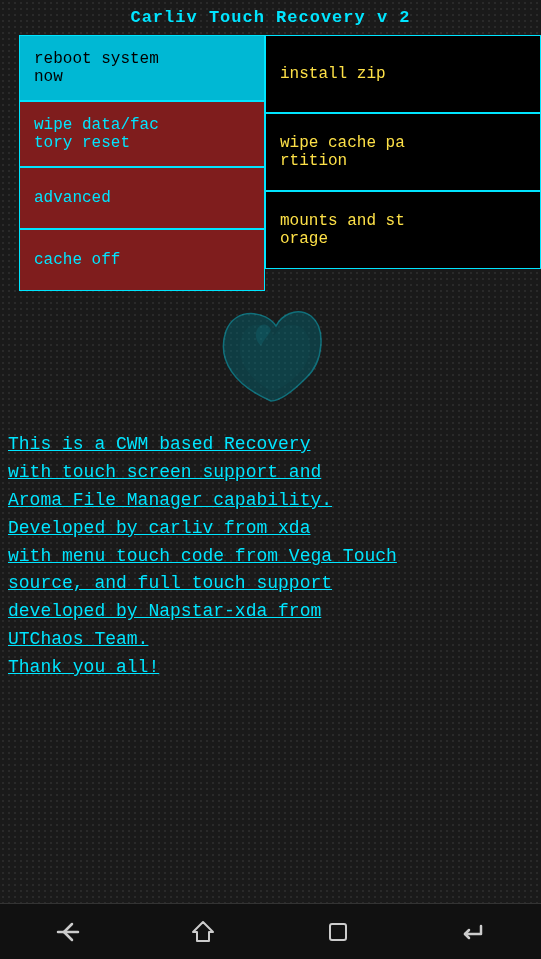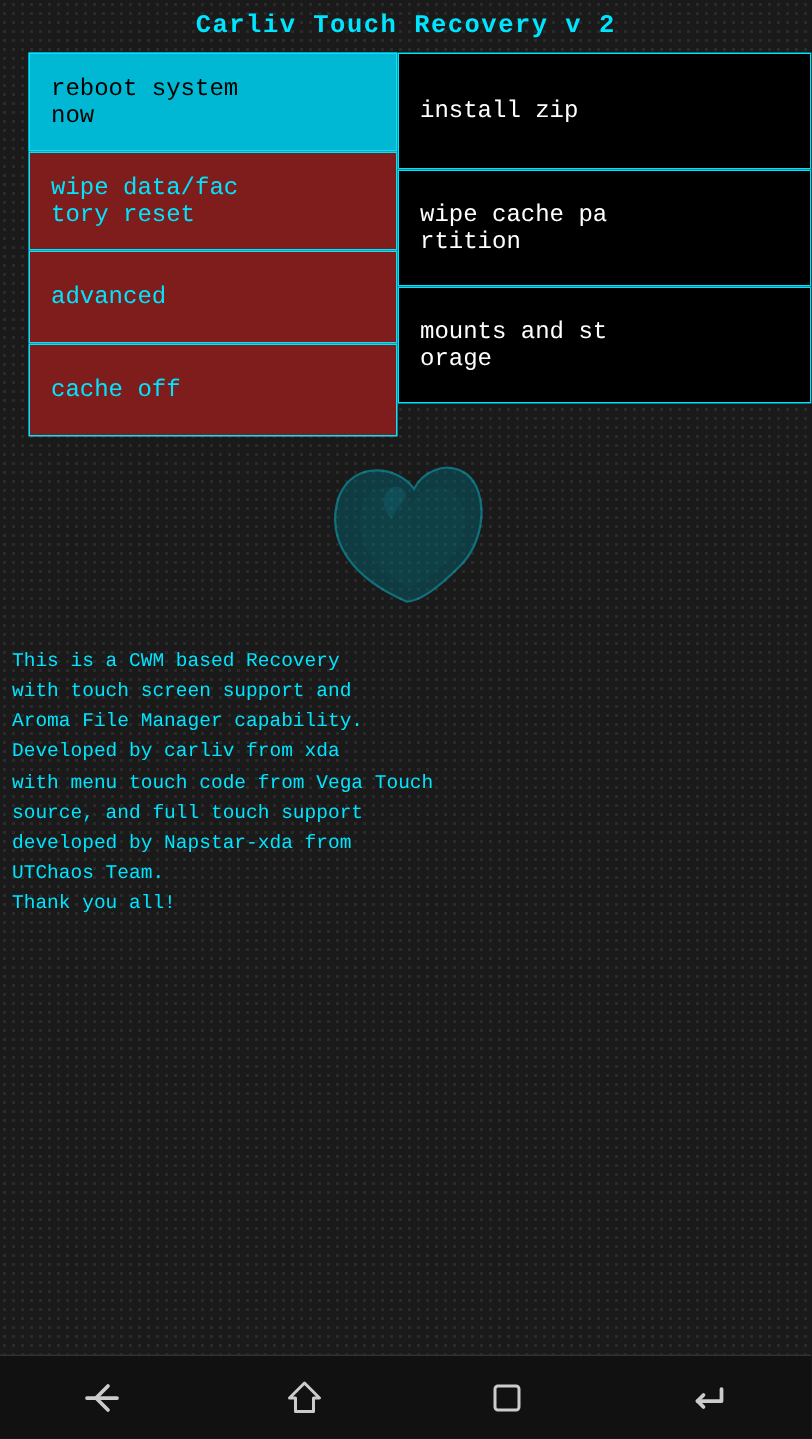--- a/index.html
+++ b/index.html
@@ -66,21 +66,21 @@
     
     #right-column {
       width: 276px;
       display: flex;
       flex-direction: column;
     }
 
     .right-item {
       background: #000;
       border: 1.5px solid #00e5ff;
-      color: #ffffff;
+      color: #fde047;
       font-family: 'Courier New', Courier, monospace;
       font-size: 16px;
       padding: 14px 14px;
       cursor: pointer;
       display: flex;
       align-items: center;
       min-height: 78px;
     }
 
     
@@ -98,24 +98,25 @@
     #logo-svg {
       width: 130px;
       height: 110px;
       opacity: 0.6;
     }
 
     
     #info-text {
       color: #00e5ff;
       font-family: 'Courier New', Courier, monospace;
-      font-size: 13px;
+      font-size: 18px;
       line-height: 1.55;
       padding: 0 8px;
       margin-top: 10px;
+      text-decoration: underline;
     }
 
     
     #bottom-nav {
       position: absolute;
       bottom: 0;
       left: 0;
       width: 541px;
       height: 56px;
       background: #111;

